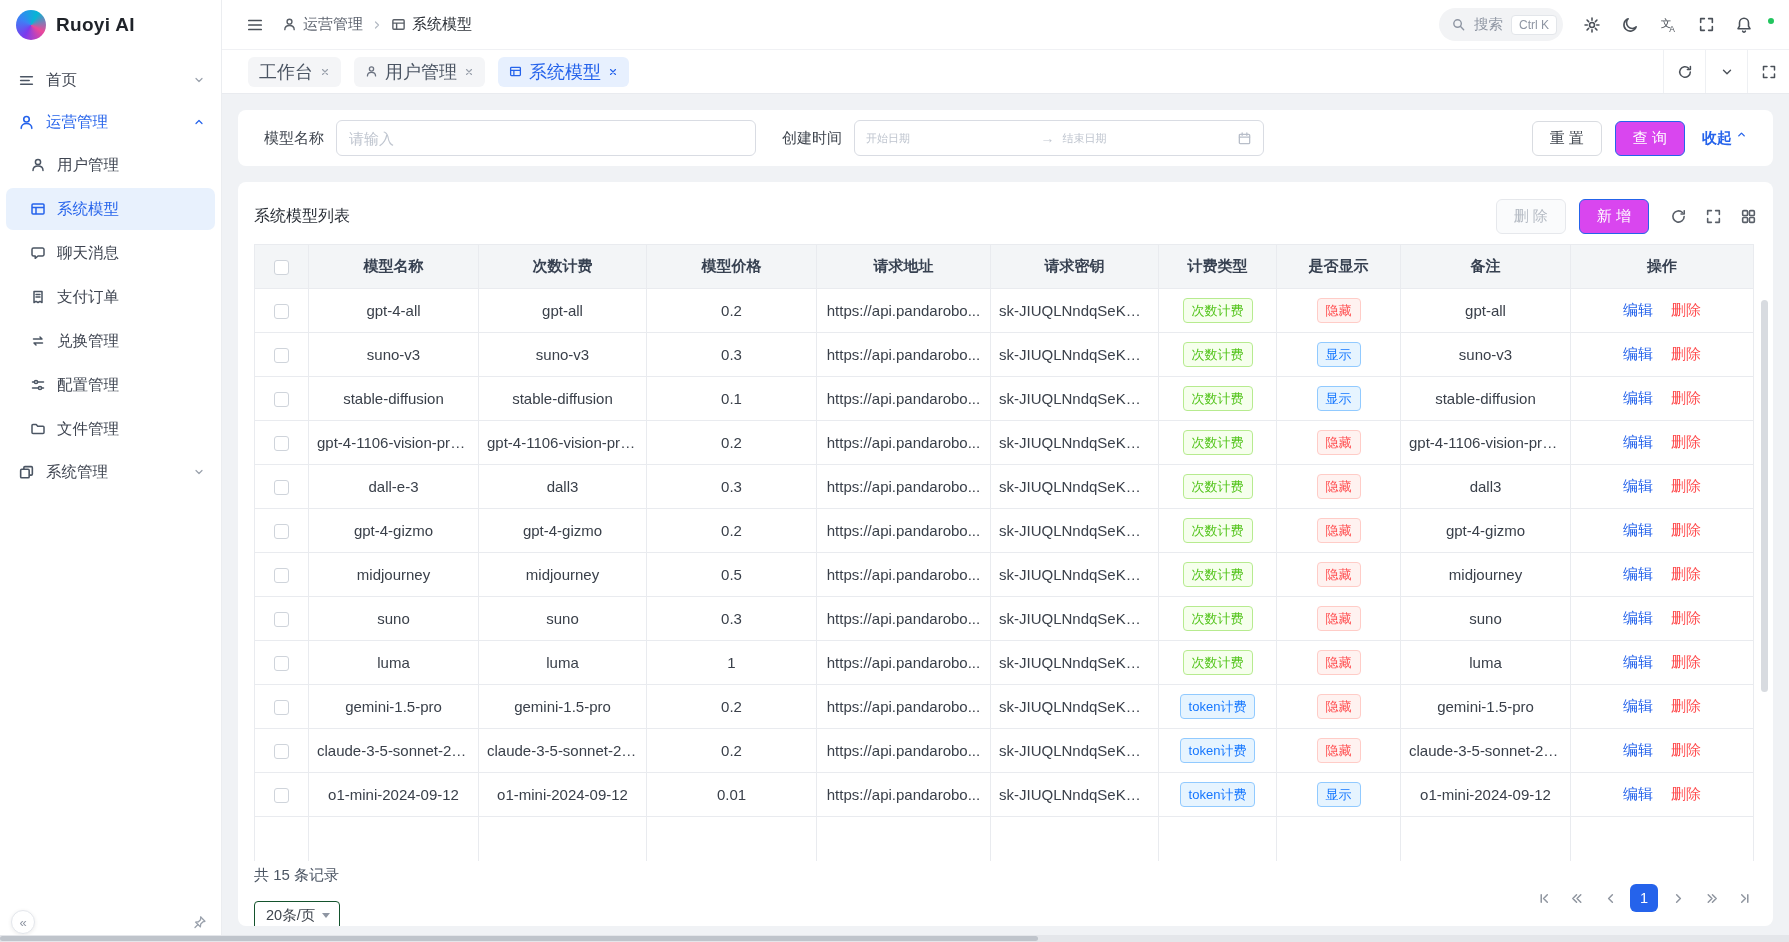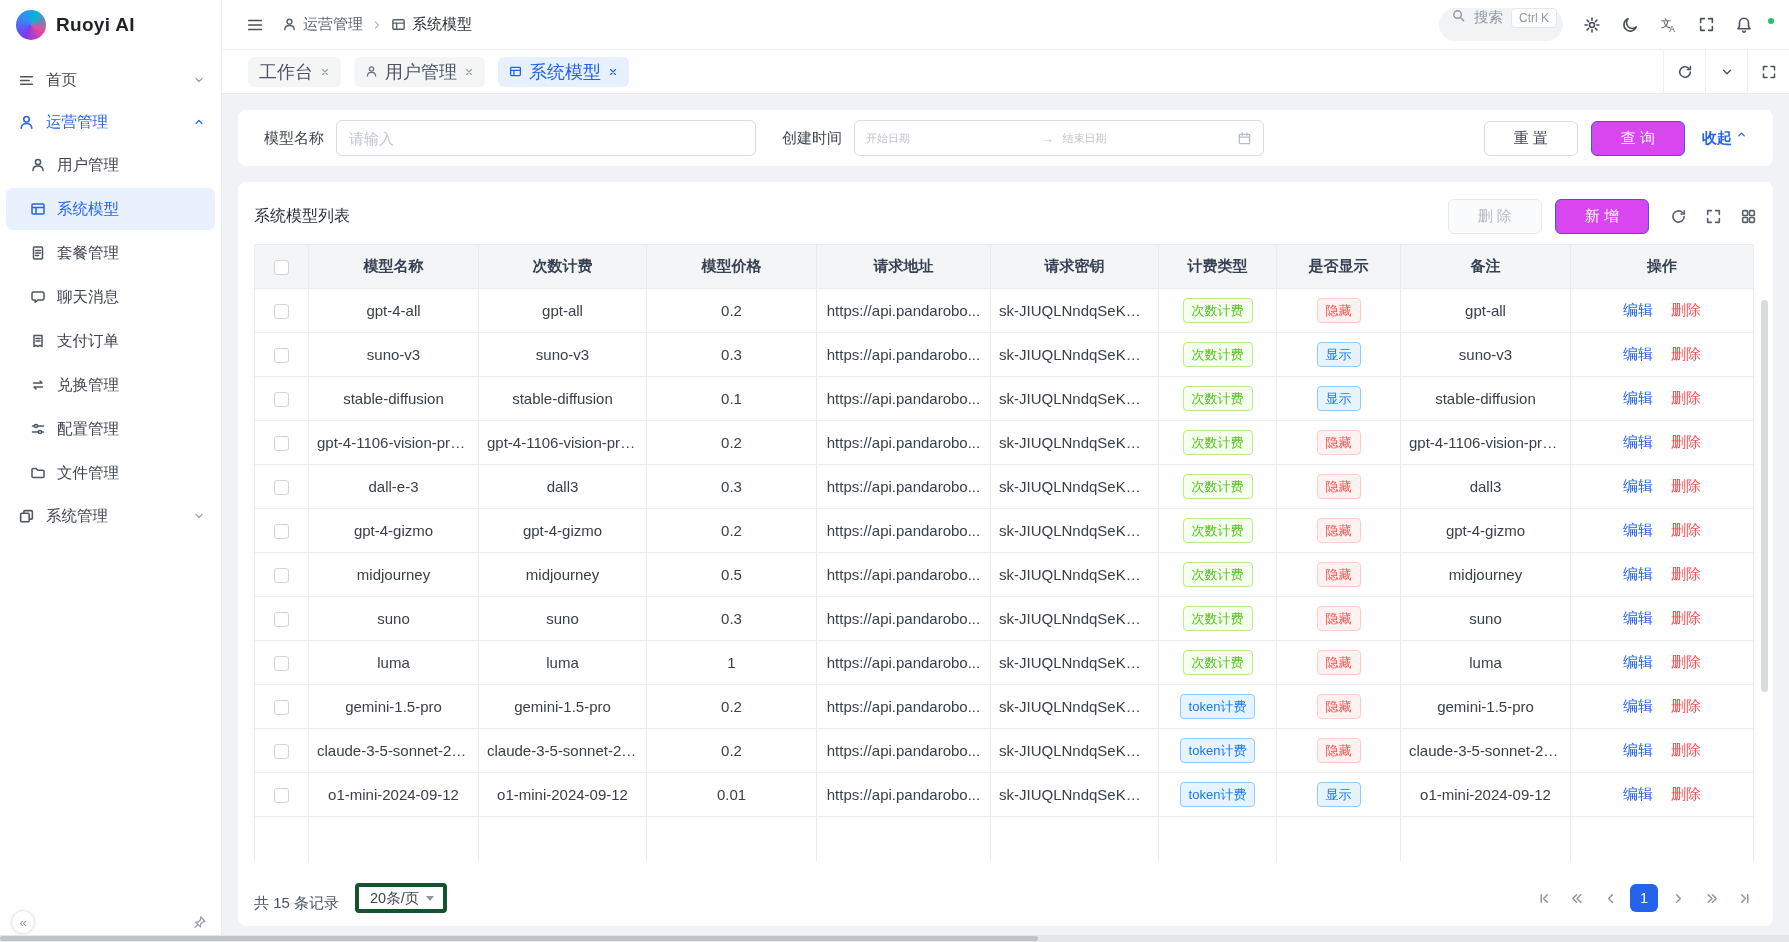--- a/index.html
+++ b/index.html
@@ -40,21 +40,21 @@
   .topbar { height:50px; background:#fff; border-bottom:1px solid #f0f1f4;
             display:flex; align-items:center; padding:0 14px 0 16px; }
   .icon-btn { width:34px; height:34px; display:flex; align-items:center; justify-content:center;
               color:#4a5058; cursor:pointer; border-radius:6px; }
   .breadcrumb { display:flex; align-items:center; margin-left:10px; gap:8px; }
   .bc-item { display:flex; align-items:center; gap:6px; color:#5f6570; cursor:pointer; }
   .bc-item .bc-ic { color:#5a6068; }
   .bc-item.current { color:#2a2f36; }
   .bc-sep { color:#b4bac3; }
   .topbar-right { margin-left:auto; display:flex; align-items:center; gap:4px; }
-  .search-pill { display:flex; align-items:flex-start; gap:8px; height:33px; padding:0 6px 0 12px;
+  .search-pill { display:flex; align-items:center; gap:8px; height:33px; padding:0 6px 0 12px;
                  border-radius:17px; background:#f2f3f5; color:#8f96a3; cursor:pointer; margin-right:8px; }
   .search-pill .search-text { font-size:14.5px; }
   .kbd { background:#fff; border:1px solid #e3e6ea; border-radius:4px; padding:2px 7px;
          font-size:12px; color:#8f96a3; font-family:"Liberation Sans","DejaVu Sans",sans-serif; }
   .avatar-wrap { position:relative; margin-left:10px; cursor:pointer; }
   .avatar { width:31px; height:31px; border-radius:50%;
             background:conic-gradient(#f59e0b,#ef4444,#8b5cf6,#3b82f6,#10b981,#f59e0b); }
   .status-dot { position:absolute; right:-1px; bottom:-1px; width:10px; height:10px;
                 border-radius:50%; background:#22c55e; border:2px solid #fff; }
 
@@ -81,21 +81,21 @@
              padding:0 12px; font-size:15px; color:#343a43; outline:none;
              font-family:"Liberation Sans","DejaVu Sans",sans-serif; }
   .f-input::placeholder { color:#bfc5cf; }
   .f-gap { width:26px; }
   .date-range { width:410px; height:36px; border:1px solid #d9dce3; border-radius:6px;
                 display:flex; align-items:center; padding:0 11px; gap:8px; cursor:text; }
   .dr-text { flex:1; color:#bfc5cf; font-size:11px; white-space:nowrap; }
   .dr-arrow { color:#c3c8d1; font-size:14px; }
   .dr-cal { color:#b8bec9; }
   .filter-actions { margin-left:auto; display:flex; align-items:center; gap:13px; }
-  .btn { height:35px; padding:0 29px; border-radius:6px; font-size:15px; cursor:pointer;
+  .btn { height:35px; padding:0 17px; border-radius:6px; font-size:15px; cursor:pointer;
          border:1px solid #d9dce1; background:#fff; color:#40464f; white-space:nowrap;
          font-family:"Liberation Sans","DejaVu Sans",sans-serif; }
   .btn-primary { background:#d946ef; border-color:#2563eb; color:#fff; }
   .btn-disabled { color:#b4bac3; background:#fafbfc; border-color:#e6e8ec; cursor:not-allowed; }
   .collapse-link { display:flex; align-items:flex-start; gap:4px; color:#2563eb;
                    font-weight:bold; cursor:pointer; margin-left:4px; white-space:nowrap; }
 
   
   .table-card { height:744px; position:relative; padding:14px 16px 0; overflow:hidden; }
   .tc-toolbar { height:40px; display:flex; align-items:center; }
@@ -119,24 +119,24 @@
   .tag-red   { color:#ff4d4f; background:#fff2f0; border-color:#ffccc7; }
   .ops a { text-decoration:none; margin:0 7px; cursor:pointer; }
   .link-edit { color:#2563eb; }
   .link-del { color:#ff4d4f; }
   .ghost-row td { border-bottom:none; }
   .vthumb { position:absolute; right:5px; top:118px; width:7px; height:392px;
             background:#d8dbe0; border-radius:4px; cursor:grab; }
 
   .table-footer { position:absolute; left:16px; right:16px; bottom:0; height:56px;
                   background:#fff; display:flex; align-items:center; justify-content:space-between; }
-  .tf-left { display:flex; align-items:flex-end; gap:16px; }
+  .tf-left { display:flex; align-items:flex-start; gap:16px;flex-direction:column; }
   .tf-total { color:#4b5563; }
   .size-select { display:flex; align-items:center; gap:7px; height:30px; padding:0 9px 0 11px;
-                 border:4px solid #14532d; border-radius:4px; color:#3f454e; font-size:14.5px; cursor:pointer; }
+                 border:1px solid #14532d; border-radius:4px; color:#3f454e; font-size:14.5px; cursor:pointer; }
   .size-select .caret { width:0; height:0; border-left:4.5px solid transparent;
                         border-right:4.5px solid transparent; border-top:5.5px solid #8f96a3; }
   .pager { display:flex; align-items:center; gap:7px; }
   .pg-btn { width:26px; height:26px; display:flex; align-items:center; justify-content:center;
             color:#8f959f; cursor:pointer; border-radius:5px; }
   .pg-page { width:28px; height:28px; border-radius:6px; background:#2563eb; color:#fff;
              display:flex; align-items:center; justify-content:center; font-size:14.5px; cursor:pointer; }
 
   .bottom-scrollbar { position:absolute; left:0; right:0; bottom:0; height:7px; background:#e4e6ea; z-index:9; }
   .bottom-thumb { position:absolute; left:0; top:1px; height:5px; width:58%;
@@ -194,29 +194,20 @@
           <span class="mi-label">用户管理</span>
         </div>
         <div class="menu-item active">
           <span class="mi-icon">
             <svg width="16" height="16" viewBox="0 0 16 16" fill="none" stroke="currentColor" stroke-width="1.5" stroke-linejoin="round">
                 <rect x="2" y="3" width="12" height="10" rx="1"></rect>
                 <path d="M2 6.5h12M6 6.5V13"></path>
               </svg>
           </span>
           <span class="mi-label">系统模型</span>
-        </div>
-        <div class="menu-item">
-          <span class="mi-icon">
-            <svg width="16" height="16" viewBox="0 0 16 16" fill="none" stroke="currentColor" stroke-width="1.5" stroke-linecap="round" stroke-linejoin="round">
-                <rect x="3.5" y="2" width="9" height="12" rx="1"></rect>
-                <path d="M5.5 5.5h5M5.5 8h5M5.5 10.5h3"></path>
-              </svg>
-          </span>
-          <span class="mi-label">套餐管理</span>
         </div>
         <div class="menu-item">
           <span class="mi-icon">
             <svg width="16" height="16" viewBox="0 0 16 16" fill="none" stroke="currentColor" stroke-width="1.5" stroke-linecap="round" stroke-linejoin="round">
                 <path d="M3.5 3h9A1.5 1.5 0 0 1 14 4.5v5a1.5 1.5 0 0 1-1.5 1.5H8l-2.8 2.3V11H3.5A1.5 1.5 0 0 1 2 9.5v-5A1.5 1.5 0 0 1 3.5 3z"></path>
               </svg>
           </span>
           <span class="mi-label">聊天消息</span>
         </div>
         <div class="menu-item">

